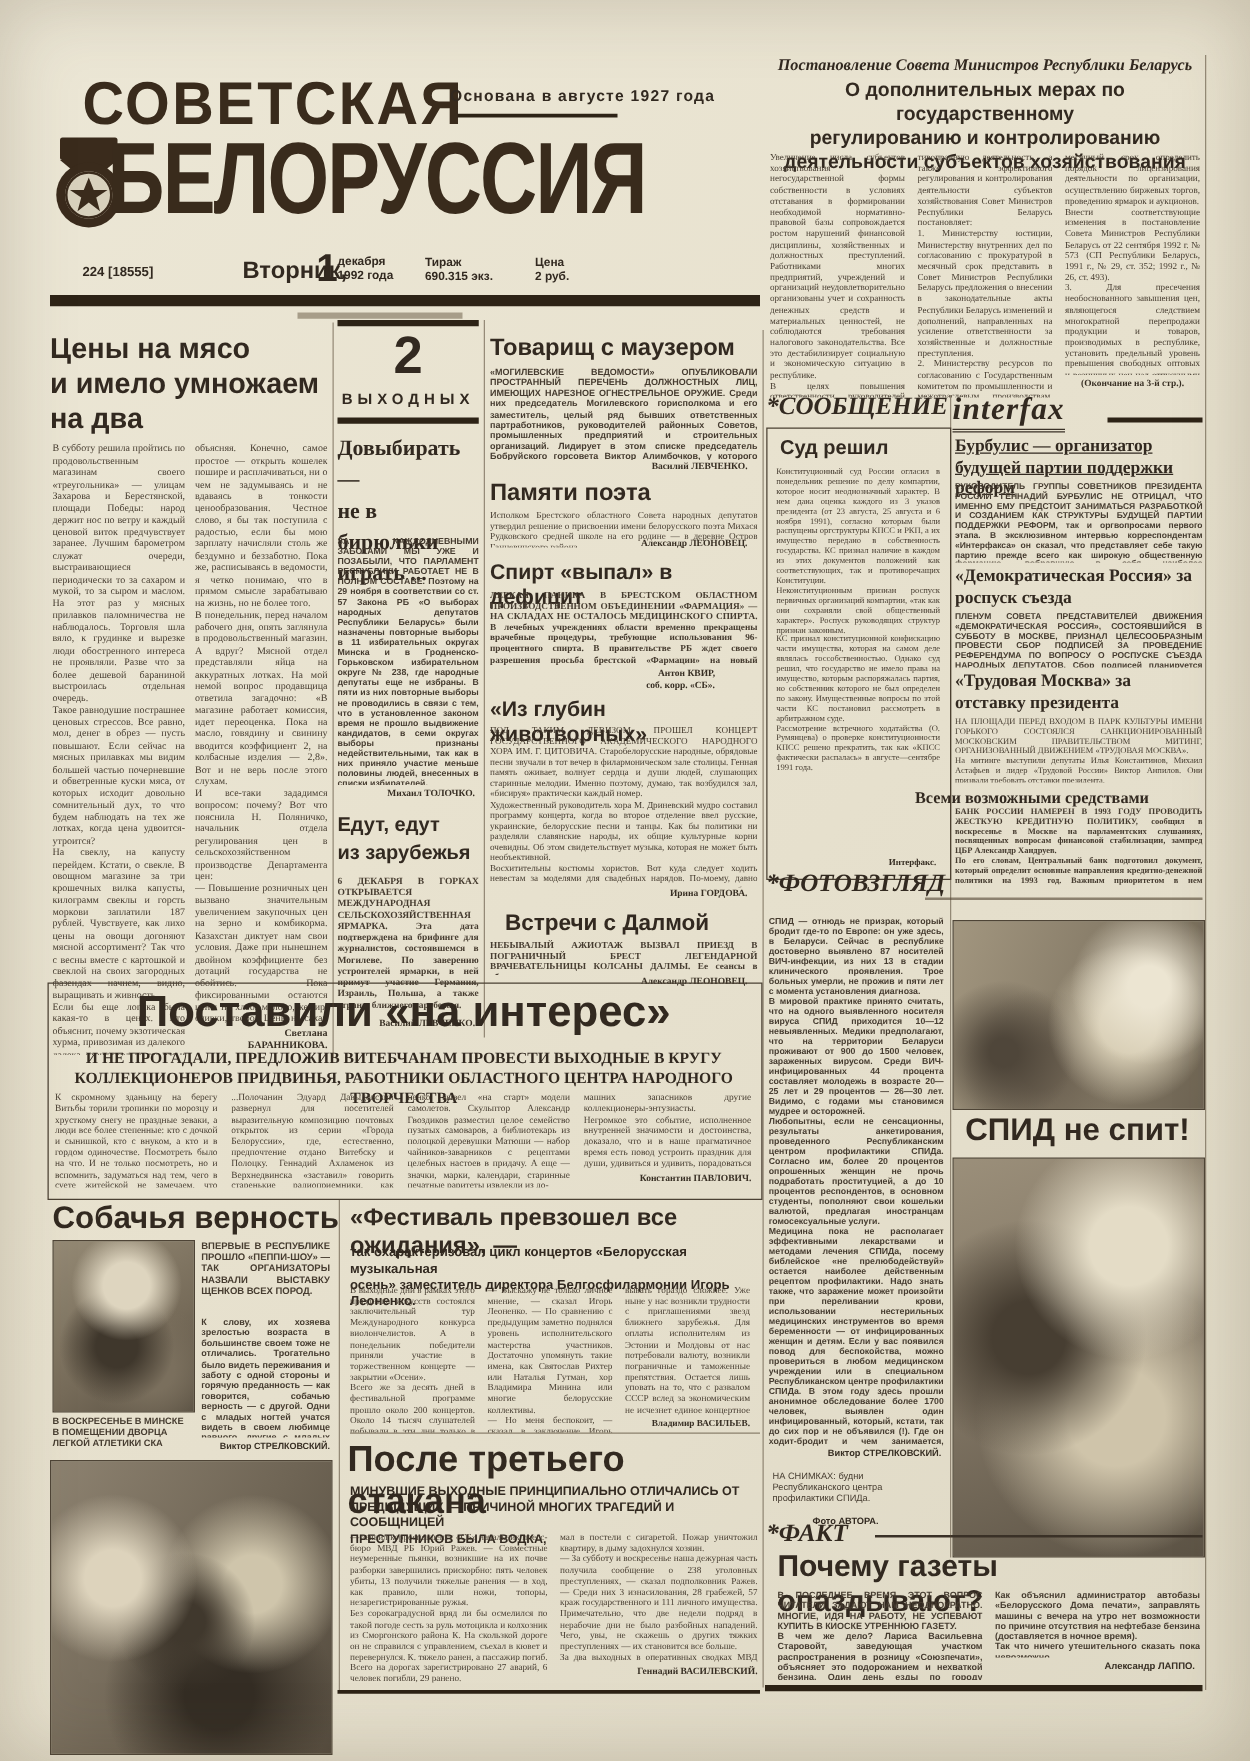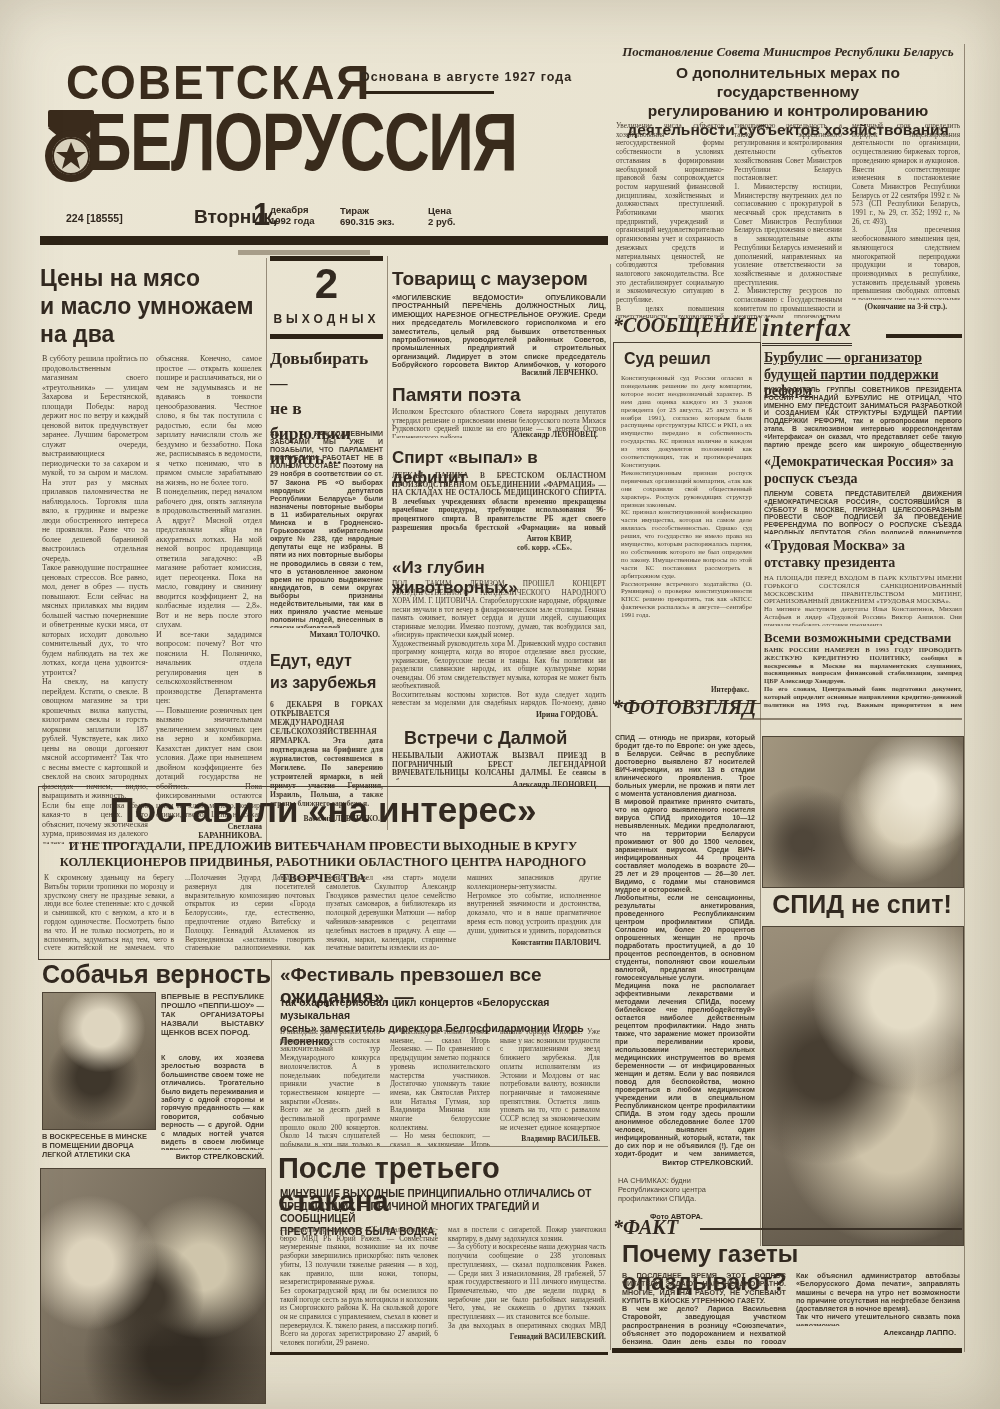--- a/index.html
+++ b/index.html
@@ -76,21 +76,21 @@
 1. Министерству юстиции, Министерству внутренних дел по согласованию с прокуратурой в месячный срок представить в Совет Министров Республики Беларусь предложения о внесении в законодательные акты Республики Беларусь изменений и дополнений, направленных на усиление ответственности за хозяйственные и должностные преступления.
 2. Министерству ресурсов по согласованию с Государственным комитетом по промышленности и межотраслевым производствам, Министерством юстиции и Госэкономпланом в</div>
     <div class="body serifb" style="left:852px;top:122px;width:108px;height:178px;font-size:7.3px;line-height:8.7px;">месячный срок определить порядок лицензирования деятельности по организации, осуществлению биржевых торгов, проведению ярмарок и аукционов.
 Внести соответствующие изменения в постановление Совета Министров Республики Беларусь от 22 сентября 1992 г. № 573 (СП Республики Беларусь, 1991 г., № 29, ст. 352; 1992 г., № 26, ст. 493).
 3. Для пресечения необоснованного завышения цен, являющегося следствием многократной перепродажи продукции и товаров, производимых в республике, установить предельный уровень превышения свободных оптовых и розничных цен над отпускными ценами предприятий-изготовителей 30 процентов (независимо о</div>
     <div class="byline" style="left:852px;top:302px;width:108px;font-size:7.5px;text-align:center;">(Окончание на 3-й стр.).</div>
   </div>
 
   <div>
     <div class="abs hsans" style="left:40px;top:264px;width:226px;font-size:23px;line-height:28px;white-space:pre-line;">Цены на мясо
-и масло умножаем
+и имело умножаем
 на два</div>
     <div class="body serifb" style="left:42px;top:354px;width:106px;height:490px;font-size:8px;line-height:9.5px;">В субботу решила пройтись по продовольственным магазинам своего «треугольника» — улицам Захарова и Берестянской, площади Победы: народ держит нос по ветру и каждый ценовой виток предчувствует заранее. Лучшим барометром служат очереди, выстраивающиеся периодически то за сахаром и мукой, то за сыром и маслом. На этот раз у мясных прилавков паломничества не наблюдалось. Торговля шла вяло, к грудинке и вырезке люди обостренного интереса не проявляли. Разве что за более дешевой бараниной выстроилась отдельная очередь.
 Такое равнодушие пострашнее ценовых стрессов. Все равно, мол, денег в обрез — пусть повышают. Если сейчас на мясных прилавках мы видим большей частью почерневшие и обветренные куски мяса, от которых исходит довольно сомнительный дух, то что будем наблюдать на тех же лотках, когда цена удвоится-утроится?
 На свеклу, на капусту перейдем. Кстати, о свекле. В овощном магазине за три крошечных вилка капусты, килограмм свеклы и горсть моркови заплатили 187 рублей. Чувствуете, как лихо цены на овощи догоняют мясной ассортимент? Так что с весны вместе с картошкой и свеклой на своих загородных фазендах начнем, видно, выращивать и живность.
 Если бы еще логика была какая-то в ценах. Кто объяснит, почему экзотическая хурма, привозимая из далекого далека, стоит столько же, что и отечественные яблоки? Нас, покупателей, как бы подставляют под ценовой шквал, ничего толком не</div>
     <div class="body serifb" style="left:156px;top:354px;width:106px;height:466px;font-size:8px;line-height:9.5px;">объясняя. Конечно, самое простое — открыть кошелек пошире и расплачиваться, ни о чем не задумываясь и не вдаваясь в тонкости ценообразования. Честное слово, я бы так поступила с радостью, если бы мою зарплату начисляли столь же бездумно и беззаботно. Пока же, расписываясь в ведомости, я четко понимаю, что в прямом смысле зарабатываю на жизнь, но не более того.
 В понедельник, перед началом рабочего дня, опять заглянула в продовольственный магазин. А вдруг? Мясной отдел представляли яйца на аккуратных лотках. На мой немой вопрос продавщица ответила загадочно: «В магазине работает комиссия, идет переоценка. Пока на масло, говядину и свинину вводится коэффициент 2, на колбасные изделия — 2,8». Вот и не верь после этого слухам.
 И все-таки зададимся вопросом: почему? Вот что пояснила Н. Поляничко, начальник отдела регулирования цен в сельскохозяйственном производстве Департамента цен:
 — Повышение розничных цен вызвано значительным увеличением закупочных цен на зерно и комбикорма. Казахстан диктует нам свои условия. Даже при нынешнем двойном коэффициенте без дотаций государства не обойтись. Пока фиксированными остаются цены на хлеб, молоко, кефир, сливки, творог. Цены на сахар по 80 рублей за килограмм удерживаем с трудом. Как только заводы начнут производить его из кубинского сырца, цены поползут вверх.</div>
     <div class="byline" style="left:156px;top:822px;width:106px;font-size:8px;">Светлана
@@ -169,21 +169,21 @@
     <div class="abs hserif" style="left:764px;top:350px;width:198px;font-size:14px;line-height:16.5px;text-decoration:underline;">Бурбулис — организатор будущей партии поддержки реформ</div>
     <div class="body sansb" style="left:764px;top:386px;width:198px;height:64px;font-size:6.8px;line-height:7.8px;">РУКОВОДИТЕЛЬ ГРУППЫ СОВЕТНИКОВ ПРЕЗИДЕНТА РОССИИ ГЕННАДИЙ БУРБУЛИС НЕ ОТРИЦАЛ, ЧТО ИМЕННО ЕМУ ПРЕДСТОИТ ЗАНИМАТЬСЯ РАЗРАБОТКОЙ И СОЗДАНИЕМ КАК СТРУКТУРЫ БУДУЩЕЙ ПАРТИИ ПОДДЕРЖКИ РЕФОРМ, так и оргвопросами первого этапа. В эксклюзивном интервью корреспондентам «Интерфакса» он сказал, что представляет себе такую партию прежде всего как широкую общественную формацию, вобравшую в себя наиболее профессиональные силы различных сфер науки, производства, культуры, политики.</div>
 
     <div class="abs hserif" style="left:764px;top:454px;width:198px;font-size:14px;line-height:16.5px;">«Демократическая  Россия»  за роспуск съезда</div>
     <div class="body sansb" style="left:764px;top:490px;width:198px;height:44px;font-size:6.8px;line-height:7.8px;">ПЛЕНУМ СОВЕТА ПРЕДСТАВИТЕЛЕЙ ДВИЖЕНИЯ «ДЕМОКРАТИЧЕСКАЯ РОССИЯ», СОСТОЯВШИЙСЯ В СУББОТУ В МОСКВЕ, ПРИЗНАЛ ЦЕЛЕСООБРАЗНЫМ ПРОВЕСТИ СБОР ПОДПИСЕЙ ЗА ПРОВЕДЕНИЕ РЕФЕРЕНДУМА ПО ВОПРОСУ О РОСПУСКЕ СЪЕЗДА НАРОДНЫХ ДЕПУТАТОВ. Сбор подписей планируется начать после открывающегося 1 декабря 7-го съезда народных депутатов России.</div>
 
     <div class="abs hserif" style="left:764px;top:538px;width:198px;font-size:14px;line-height:16.5px;">«Трудовая  Москва»  за  отставку президента</div>
     <div class="body serifb" style="left:764px;top:574px;width:198px;height:52px;font-size:6.8px;line-height:7.8px;">НА ПЛОЩАДИ ПЕРЕД ВХОДОМ В ПАРК КУЛЬТУРЫ ИМЕНИ ГОРЬКОГО СОСТОЯЛСЯ САНКЦИОНИРОВАННЫЙ МОСКОВСКИМ ПРАВИТЕЛЬСТВОМ МИТИНГ, ОРГАНИЗОВАННЫЙ ДВИЖЕНИЕМ «ТРУДОВАЯ МОСКВА».
 На митинге выступили депутаты Илья Константинов, Михаил Астафьев и лидер «Трудовой России» Виктор Анпилов. Они призвали требовать отставки президента.</div>
 
-    <div class="abs hserif" style="left:764px;top:630px;width:198px;font-size:13px;">Всеми возможными средствами</div>
+    <div class="abs hserif" style="left:732px;top:630px;width:198px;font-size:13px;">Всеми возможными средствами</div>
     <div class="body serifb" style="left:764px;top:646px;width:198px;height:62px;font-size:6.8px;line-height:7.8px;font-weight:600;">БАНК РОССИИ НАМЕРЕН В 1993 ГОДУ ПРОВОДИТЬ ЖЕСТКУЮ КРЕДИТНУЮ ПОЛИТИКУ, сообщил в воскресенье в Москве на парламентских слушаниях, посвященных вопросам финансовой стабилизации, зампред ЦБР Александр Хандруев.
 По его словам, Центральный банк подготовил документ, который определит основные направления кредитно-денежной политики на 1993 год. Важным приоритетом в нем провозглашается «жесткое ограничение темпов роста денежной массы всеми возможными средствами», отметил зампред ЦБР.</div>
   </div>
 
   <div class="photo" style="left:762px;top:736px;width:200px;height:150px;
        background:
         radial-gradient(circle at 78% 35%, #ece5d2 0 9%, transparent 34%),
         radial-gradient(circle at 70% 55%, #d7cdb4 0 14%, transparent 40%),
         radial-gradient(circle at 20% 70%, #4f463a 0 6%, transparent 30%),
         radial-gradient(circle at 35% 78%, #6d6252 0 10%, transparent 36%),

